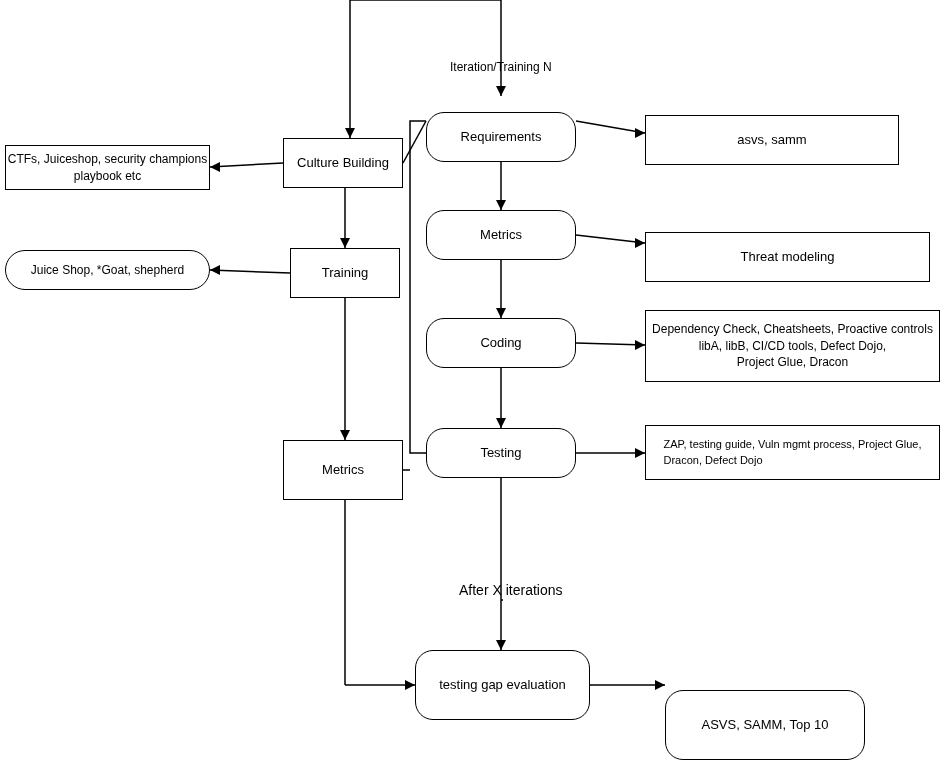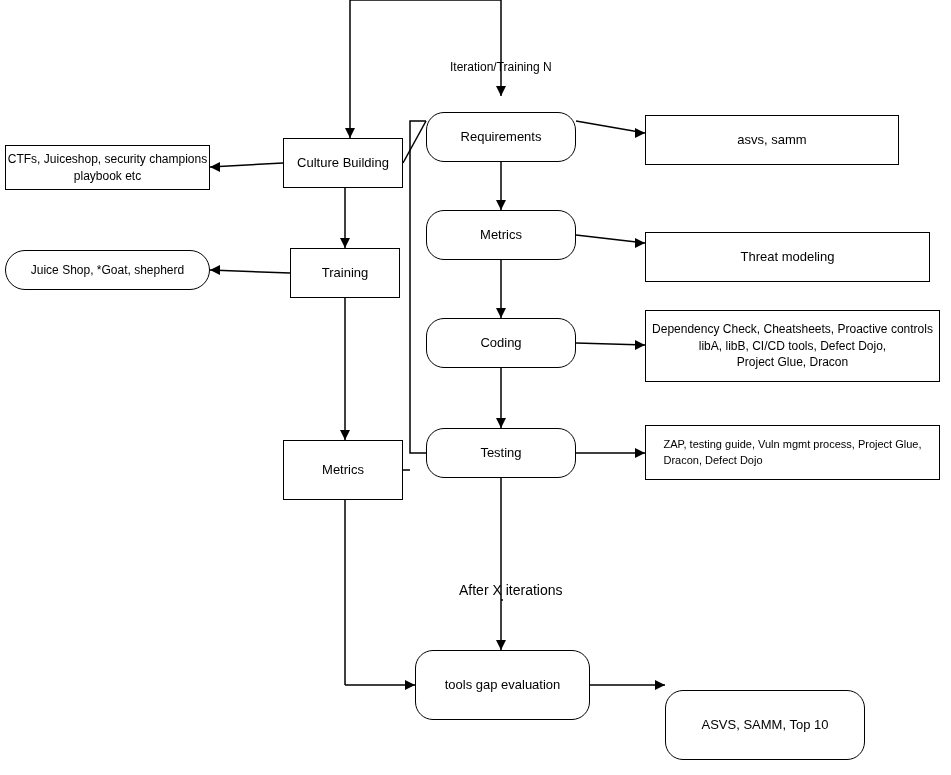--- a/index.html
+++ b/index.html
@@ -159,20 +159,20 @@
 libA, libB, CI/CD tools, Defect Dojo,
 Project Glue, Dracon</span>
   </div>
 
   <div class="box" style="left:645px;top:425px;width:295px;height:55px;">
     <span style="white-space:pre-line;font-size:11px;text-align:left;">ZAP, testing guide, Vuln mgmt process, Project Glue,
 Dracon, Defect Dojo</span>
   </div>
 
   <div class="box rounded" style="left:415px;top:650px;width:175px;height:70px;">
-    <span>tools gap evaluation</span>
+    <span>testing gap evaluation</span>
   </div>
 
   <div class="box rounded" style="left:665px;top:650px;width:200px;height:70px;margin-top:40px;">
     <span>ASVS, SAMM, Top 10</span>
   </div>
 
 </div>
 
 </body></html>

